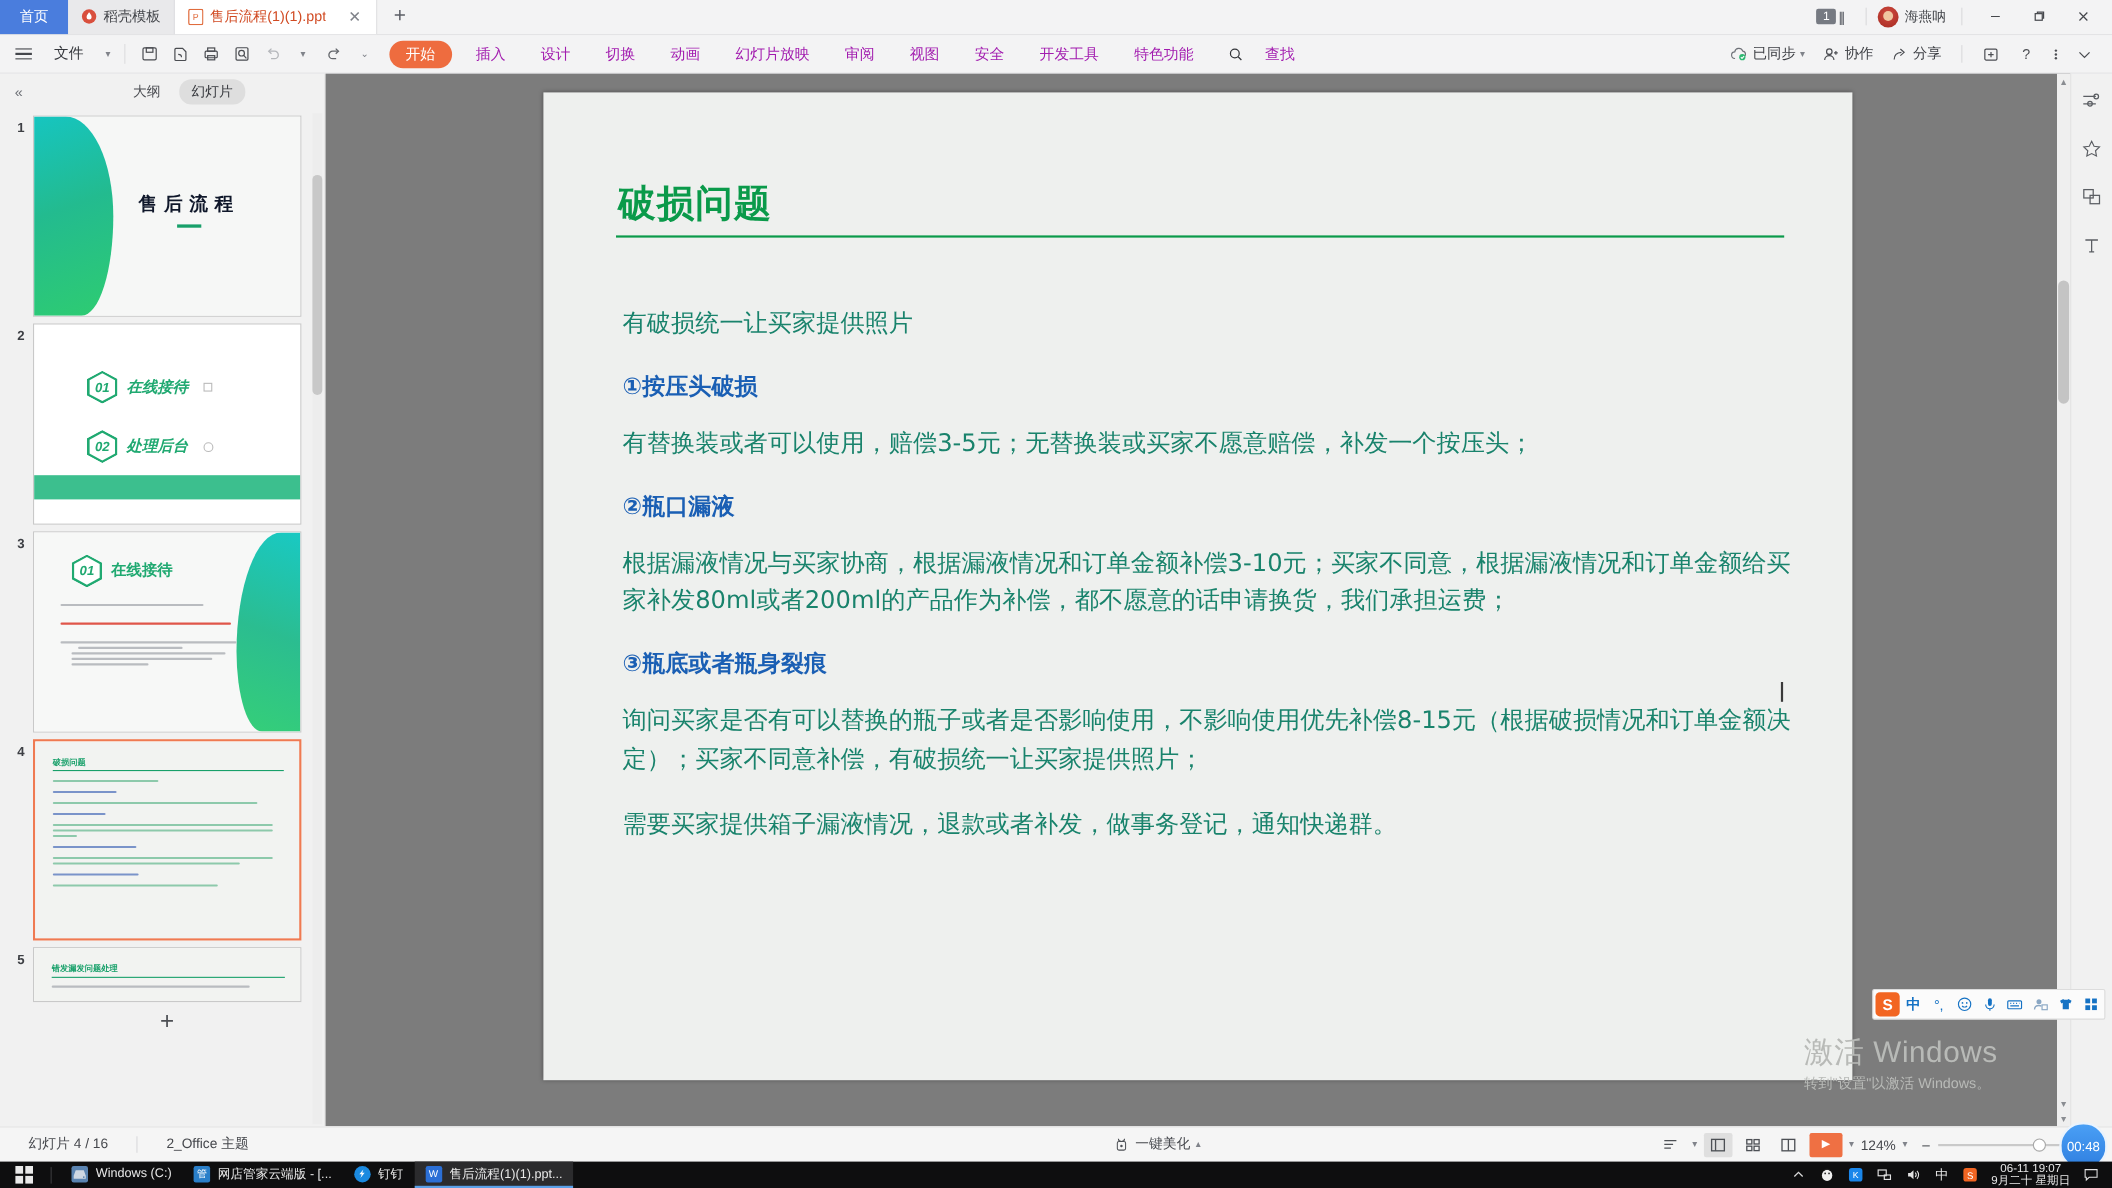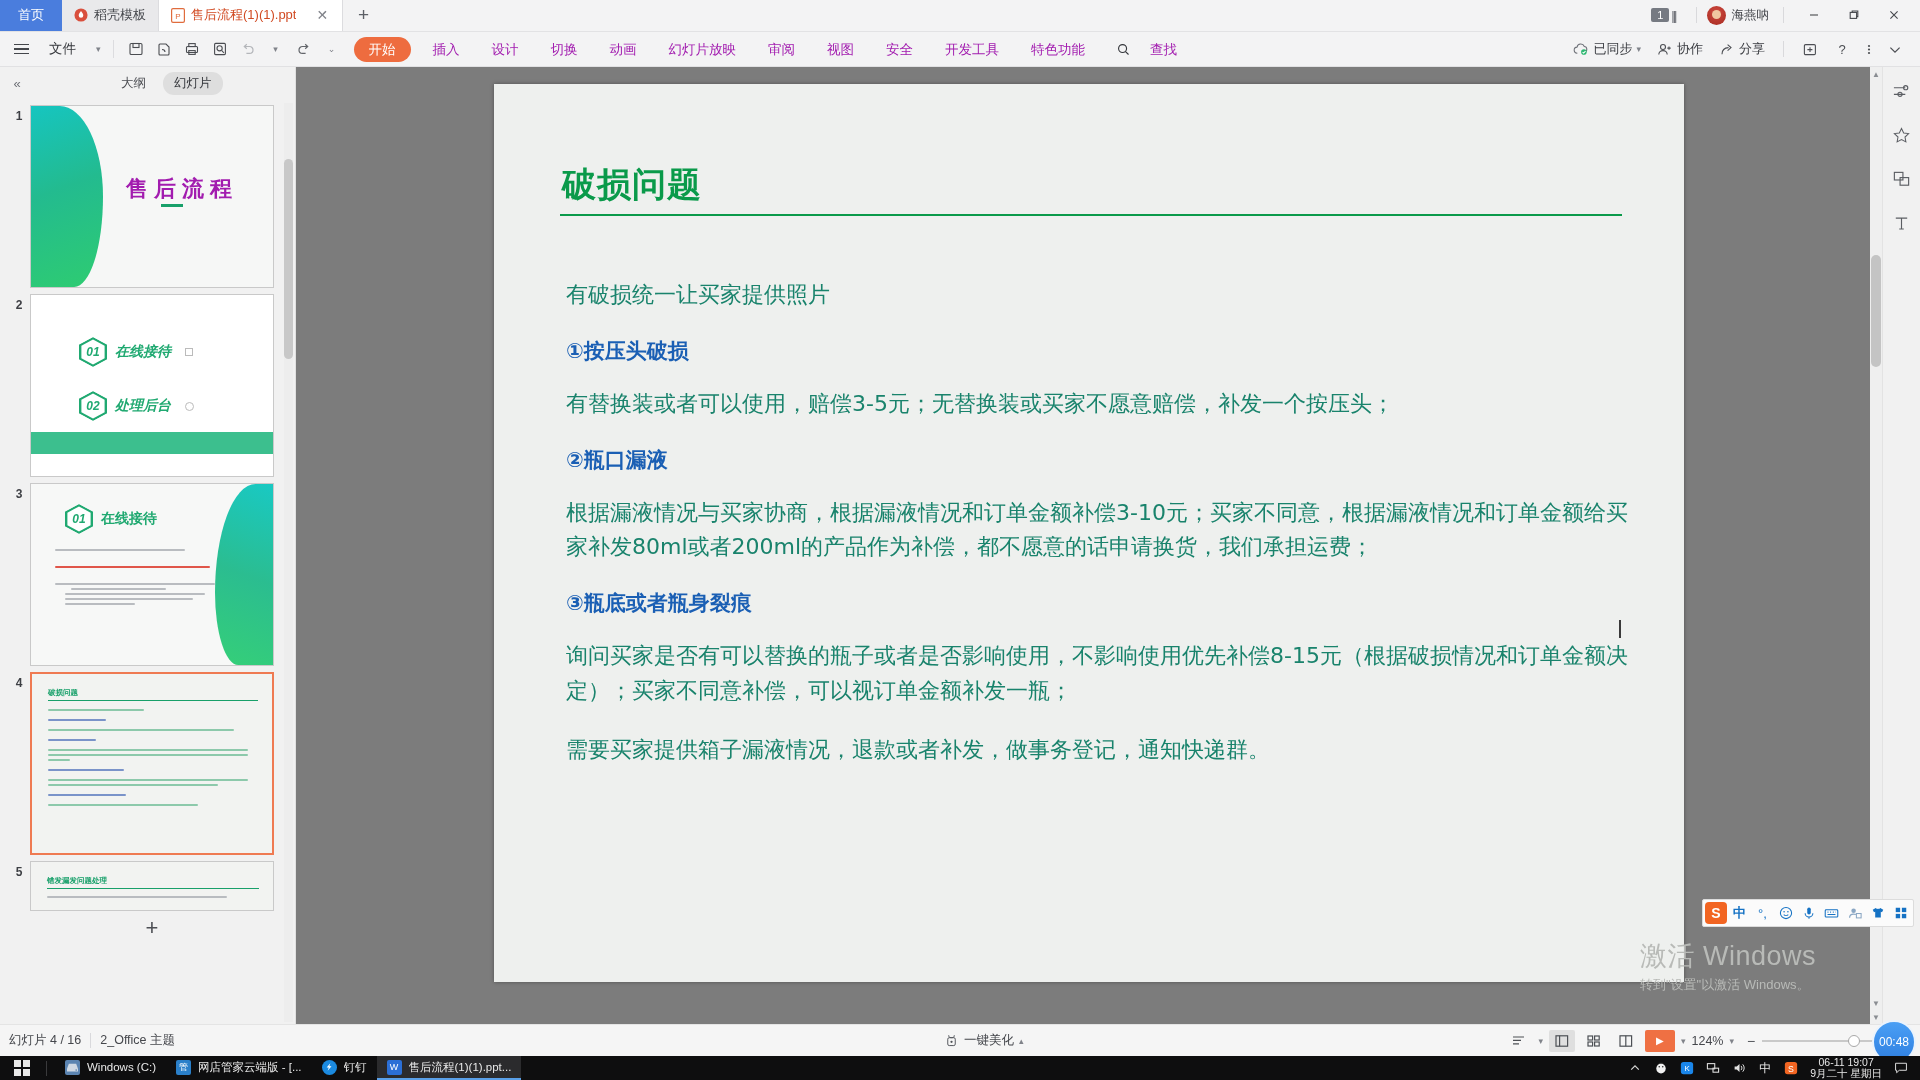--- a/index.html
+++ b/index.html
@@ -122,21 +122,21 @@
     display: flex; align-items: center; justify-content: center;
     width: 244px; height: 34px; margin-left: 30px; font-size: 22px;
     color: #4d4f54; font-weight: 300;
   }
 
   
   .t1-wave { position:absolute; left:0; top:0; width:72px; height:100%;
     background: linear-gradient(160deg,#16c5c0 0%, #23bb8f 45%, #2ecc71 100%);
     border-radius: 0 60% 40% 0 / 0 50% 50% 0; }
   .t1-bg { position:absolute; inset:0; background:#f6f7f6; }
-  .t1-title { position:absolute; left:95px; top:68px; font-size:22px; font-weight:bold; color:#a21caf; letter-spacing:6px; }
+  .t1-title { position:absolute; left:95px; top:68px; font-size:17px; font-weight:bold; color:#0f172a; letter-spacing:6px; }
   .t1-bar { position:absolute; left:130px; top:98px; width:22px; height:3px; background:#18a06a; }
   .t2-row { display:flex; align-items:center; gap:8px; }
   .hexnum {
     width: 28px; height: 30px; display:flex; align-items:center; justify-content:center;
     font-size: 12px; font-weight:bold; color:#20a971; font-style:italic;
     clip-path: polygon(50% 0%, 100% 25%, 100% 75%, 50% 100%, 0% 75%, 0% 25%);
     border: 0; background: transparent; position:relative;
   }
   .hexnum::before {
     content:""; position:absolute; inset:0;
@@ -215,21 +215,21 @@
     display: flex; flex-direction: column; align-items: center; padding-top: 10px; gap: 16px;
   }
   .rail-ico { width: 28px; height: 28px; display:flex; align-items:center; justify-content:center; color:#5b5e63; }
 
   
   .statusbar {
     position: absolute; left: 0; bottom: 24px; width: 1920px; height: 32px;
     background: #f5f5f5; border-top: 1px solid #e4e4e4;
     display: flex; align-items: center; font-size: 12.5px; color: #45474c;
   }
-  .sb-item { padding: 0 9px; white-space: nowrap; }
+  .sb-item { padding: 0 26px; white-space: nowrap; }
   .sb-sep { width:1px; height:15px; background:#d9d9dc; }
   .sb-beauty { display:flex; align-items:center; gap:5px; margin-left: 760px; }
   .sb-right { margin-left: auto; display:flex; align-items:center; gap:6px; padding-right: 16px; }
   .view-btn { width: 26px; height: 22px; display:flex; align-items:center; justify-content:center; color:#4d5055; }
   .view-btn.active { background:#dfdfdf; border-radius:2px; }
   .play-btn {
     background:#ef7043; color:#fff; width:30px; height:22px; border-radius:2px;
     display:flex; align-items:center; justify-content:center; font-size:10px;
   }
   .zoomtxt { font-size:12.5px; color:#45474c; }
@@ -599,21 +599,21 @@
   <div class="slide">
     <div class="slide-title">破损问题</div>
     <div class="slide-rule"></div>
     <div class="slide-body">
       <div class="p-text">有破损统一让买家提供照片</div>
       <div class="p-head">①按压头破损</div>
       <div class="p-text">有替换装或者可以使用，赔偿3-5元；无替换装或买家不愿意赔偿，补发一个按压头；</div>
       <div class="p-head">②瓶口漏液</div>
       <div class="p-text">根据漏液情况与买家协商，根据漏液情况和订单金额补偿3-10元；买家不同意，根据漏液情况和订单金额给买家补发80ml或者200ml的产品作为补偿，都不愿意的话申请换货，我们承担运费；</div>
       <div class="p-head">③瓶底或者瓶身裂痕</div>
-      <div class="p-text">询问买家是否有可以替换的瓶子或者是否影响使用，不影响使用优先补偿8-15元（根据破损情况和订单金额决定）；买家不同意补偿，可以视订单金额补发一瓶；</div>
+      <div class="p-text">询问买家是否有可以替换的瓶子或者是否影响使用，不影响使用优先补偿8-15元（根据破损情况和订单金额决定）；买家不同意补偿，有破损统一让买家提供照片；</div>
       <div class="p-text">需要买家提供箱子漏液情况，退款或者补发，做事务登记，通知快递群。</div>
     </div>
     <div class="cursor-ibeam"></div>
   </div>
 </div>
 
 <div class="canvas-scroll">
   <div class="cs-up">▲</div>
   <div class="cs-thumb"></div>
   <div class="cs-dn">▼</div>

